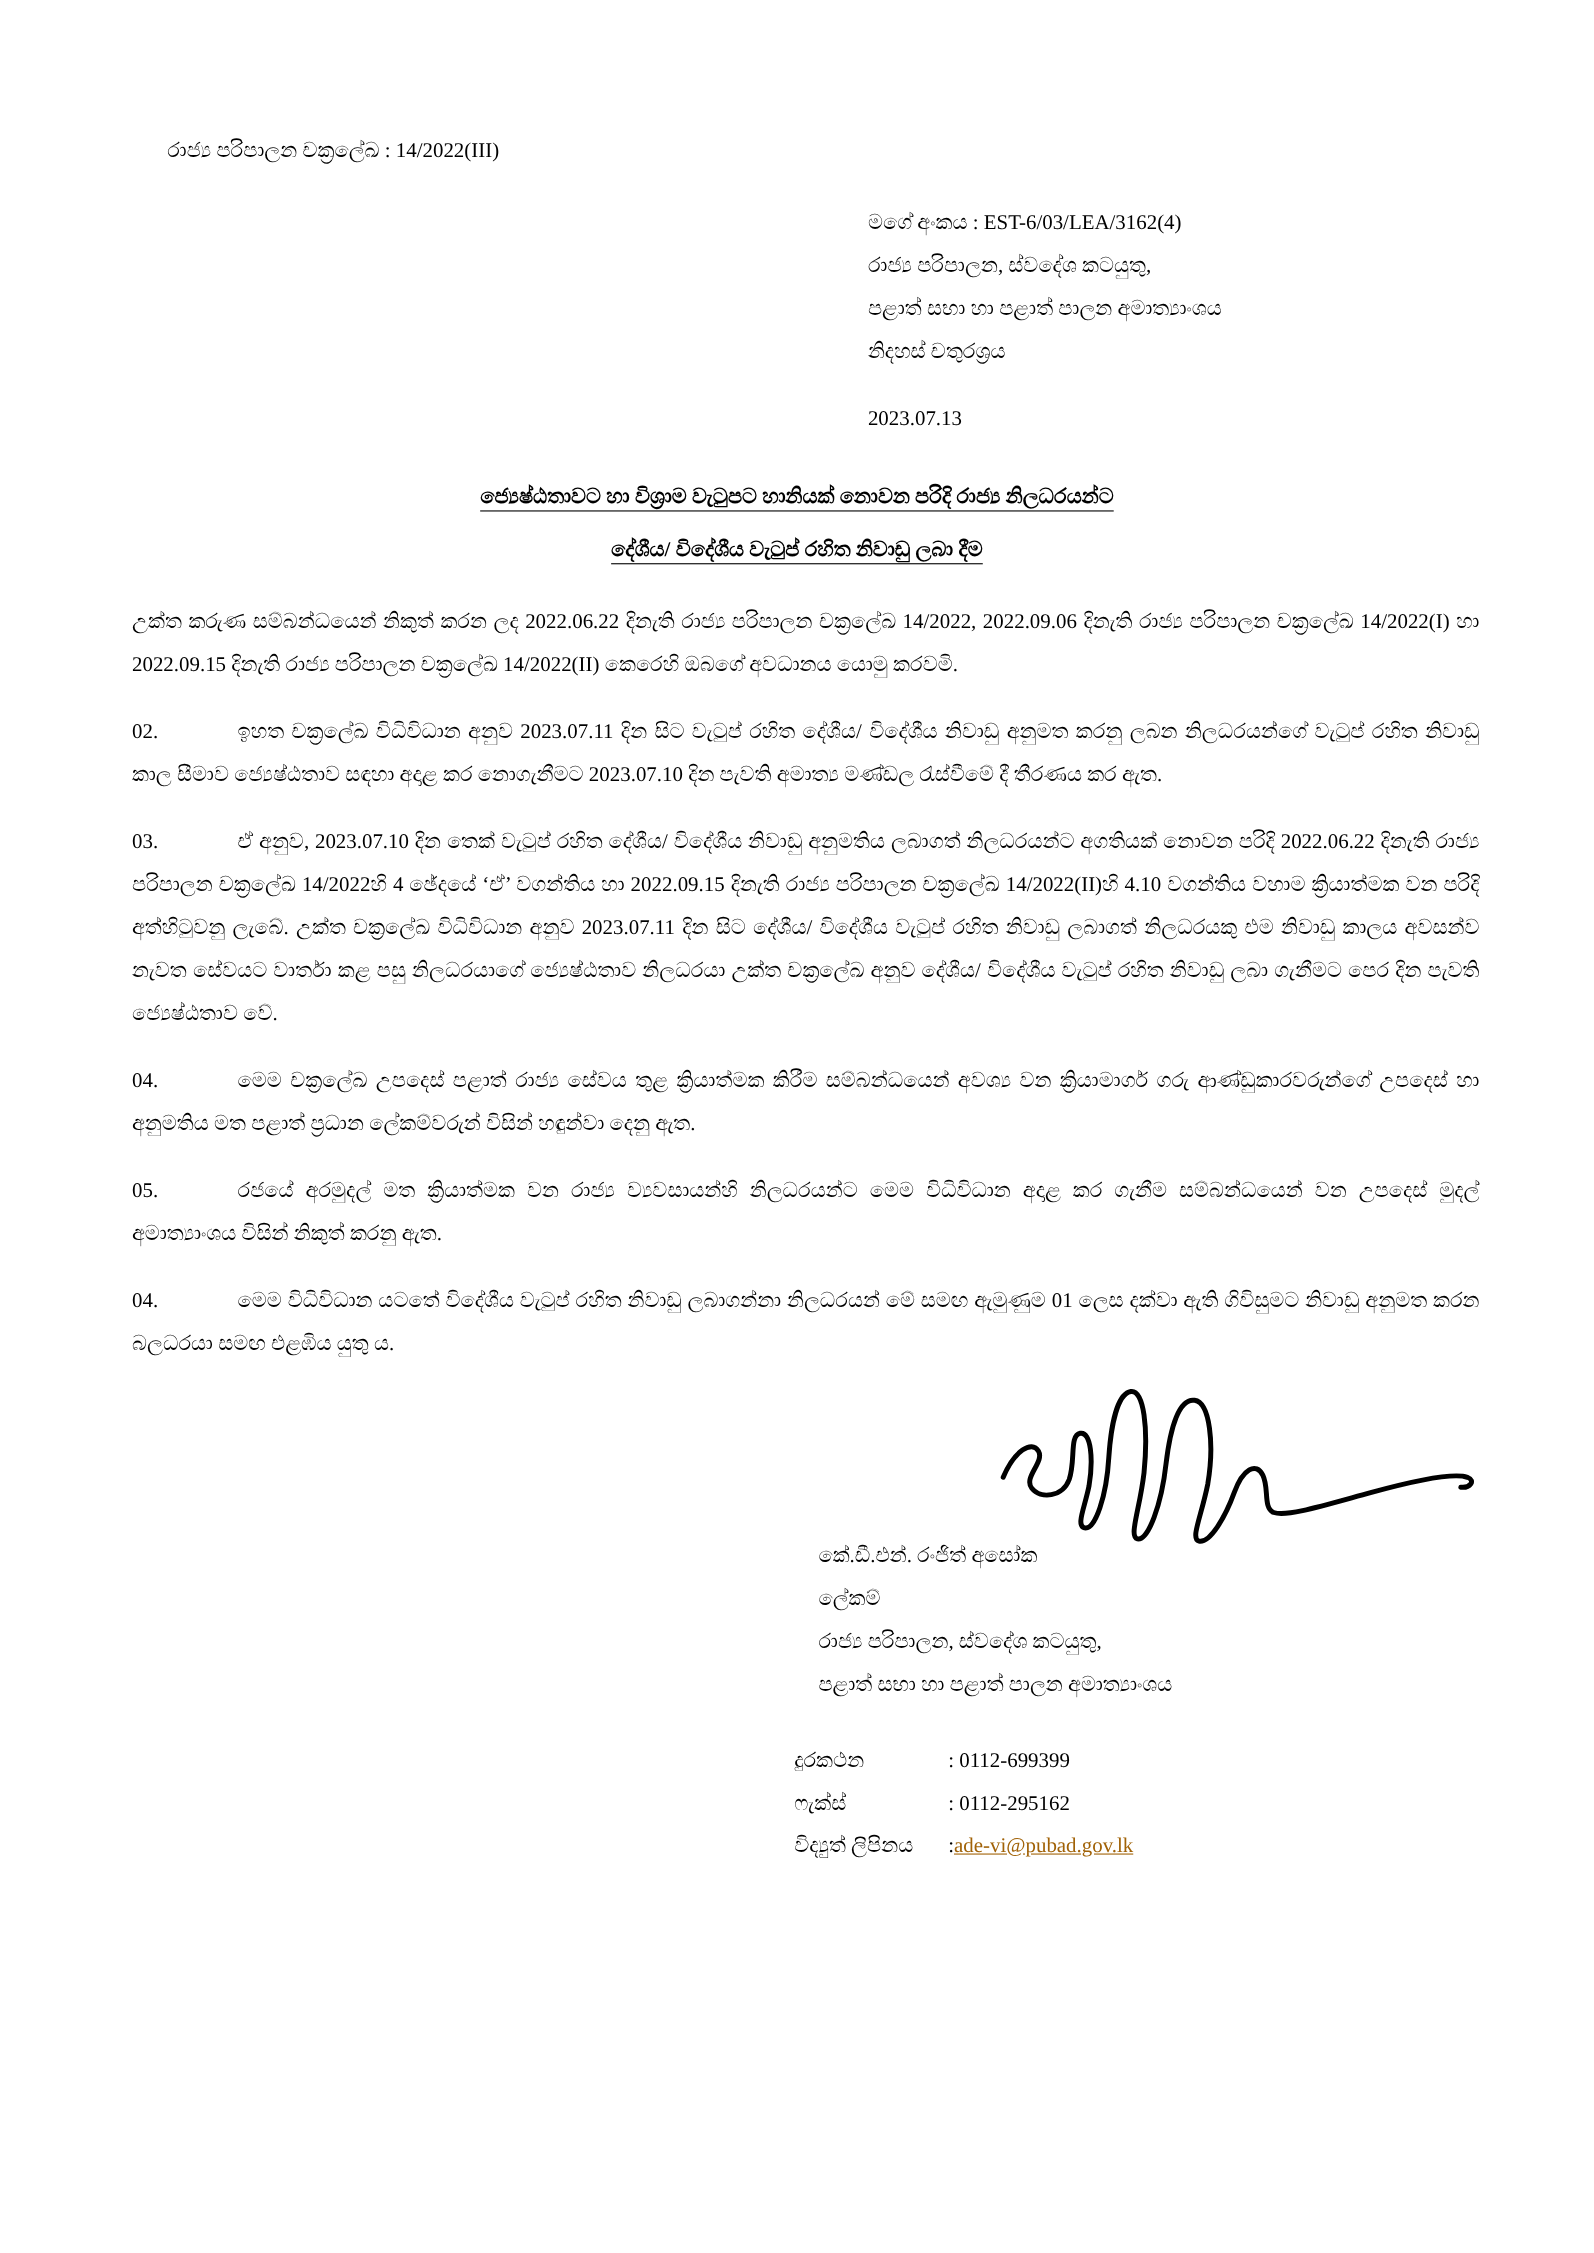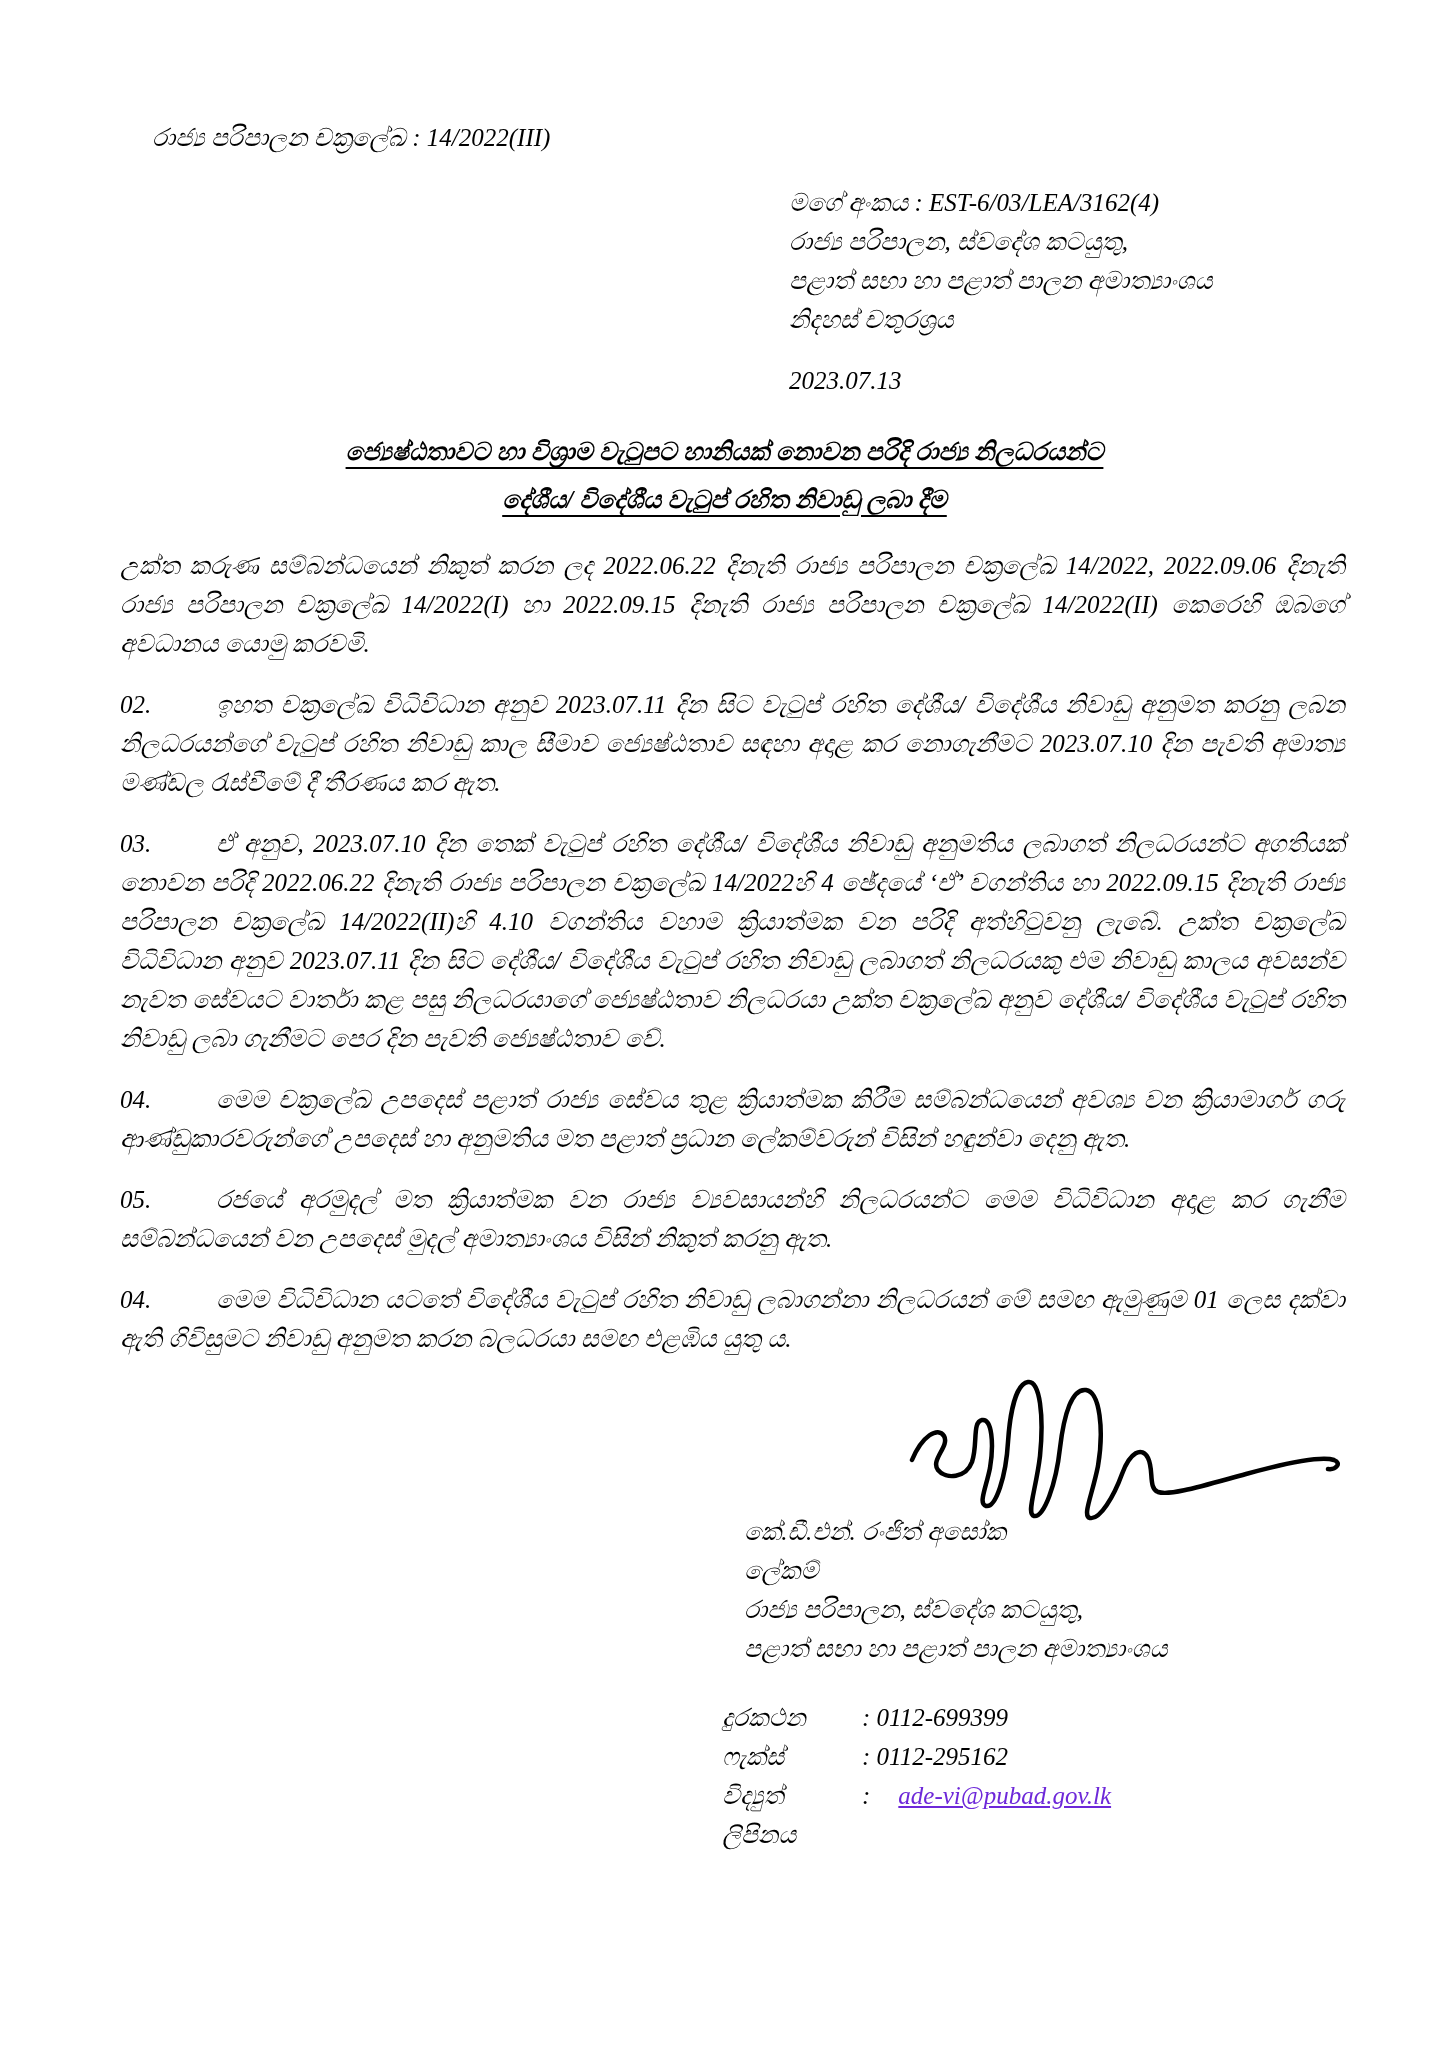--- a/index.html
+++ b/index.html
@@ -4,37 +4,37 @@
 <style>
   html,body{margin:0;padding:0;background:#ffffff;}
   .page{
     position:relative;
     width:1449px;height:2048px;
     background:#ffffff;
     box-sizing:border-box;
     padding:118px 104px 0 104px;
     overflow:hidden;
     font-family:"Liberation Serif","DejaVu Serif",serif;
-    font-size:25px;line-height:39px;color:#000;font-style:italic;
+    font-size:19px;line-height:39px;color:#000;
   }
   .ref-line{margin-left:48px;}
   .sender{margin-left:685px;margin-top:26px;}
   .sender-gap{height:22px;}
   .recipients{margin-left:48px;margin-top:24px;}
   .title-block{margin-top:28px;text-align:center;font-weight:bold;line-height:48px;}
   .title-line{display:block;text-decoration:underline;text-underline-offset:7px;}
   .para{text-align:justify;margin:22px 0 0 16px;}
   .para-num{display:inline-block;width:96px;}
   .sig-block{width:620px;margin:6px 0 0 640px;text-align:left;}
   .sig-svg{display:block;margin:0 0 -20px 150px;}
   .sig-line{display:block;}
   .contact{margin:30px 0 0 618px;}
   .contact-row{display:flex;}
   .contact-label{width:140px;flex:0 0 auto;}
-  .email-link{color:#6d28d9;text-decoration:underline;cursor:pointer;margin-left:28px;}
+  .email-link{color:#a16207;text-decoration:underline;cursor:pointer;}
 </style>
 </head>
 <body>
 
 <div class="page">
 
   <div class="ref-line">රාජ්‍ය පරිපාලන චක්‍රලේඛ : 14/2022(III)</div>
 
   <div class="sender">
     <div>මගේ අංකය : EST-6/03/LEA/3162(4)</div>

